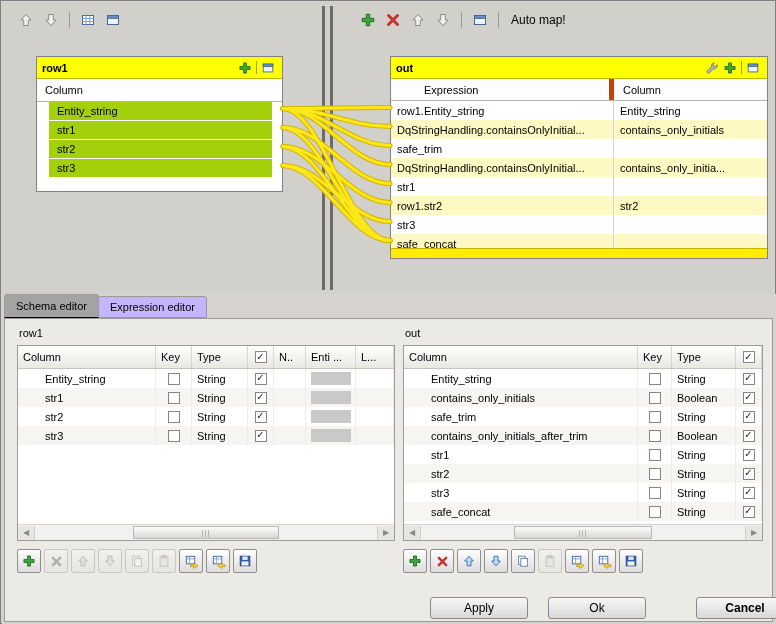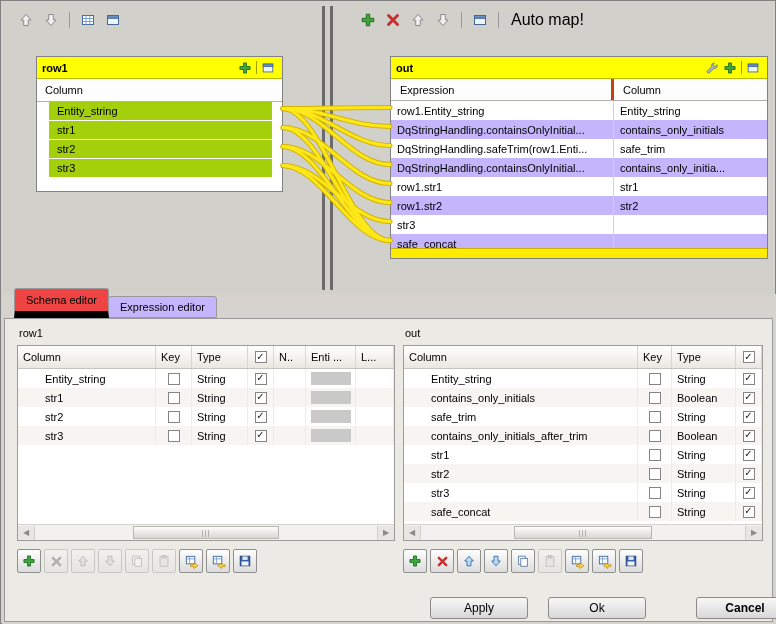--- a/index.html
+++ b/index.html
@@ -10,55 +10,55 @@
   }
   .window{position:absolute;inset:0;border:1px solid #7f7f7f;box-sizing:border-box;background:#d6d3ce;}
 
   
   .map-area{position:absolute;left:1px;top:1px;width:772px;height:292px;background:#d2d0cb;}
   .mtb{position:absolute;top:8px;display:flex;align-items:center;gap:5px;}
   .mtb.left{left:14px;}
   .mtb.right{left:356px;}
   .tbico{width:20px;height:20px;display:flex;align-items:center;justify-content:center;cursor:default;}
   .vsep{width:1px;height:16px;background:#9a9a9a;margin:0 3px;}
-  .automap{font-size:16px;padding:0 4px;}
+  .automap{font-size:12px;padding:0 4px;}
 
   .splitter{position:absolute;left:320px;top:4px;width:11px;height:284px;box-sizing:border-box;
     border-left:3px solid #6b6b6b;border-right:3px solid #6b6b6b;}
 
   .panel{position:absolute;background:#fff;border:1px solid #828282;box-sizing:border-box;}
   .panel-title{height:21px;background:#ffff00;display:flex;align-items:center;padding:0 5px;
     font-weight:bold;border-bottom:1px solid #b9b900;}
   .panel-title .spacer{flex:1;}
   .ticon{width:18px;height:16px;display:flex;align-items:center;justify-content:center;}
   .tsep{width:1px;height:13px;background:#a0a000;margin:0 2px;}
 
   .row1-panel{left:34px;top:54px;width:247px;height:136px;}
   .colheader{height:22px;display:flex;align-items:center;padding-left:8px;border-bottom:1px solid #b4b2ad;background:#fdfdfd;}
   .grow{padding:0 10px 0 12px;}
   .grow-inner{background:#a4cf0b;height:18px;margin-bottom:1px;display:flex;align-items:center;padding-left:8px;}
 
   .out-panel{left:388px;top:54px;width:378px;height:203px;}
   .maphdr{height:21px;display:grid;grid-template-columns:223px 1fr;border-bottom:1px solid #b4b2ad;background:#fdfdfd;}
   .maphdr div{display:flex;align-items:center;padding-left:9px;}
-  .maphdr div:first-child{border-right:3px solid #c2410c;}
+  .maphdr div:first-child{border-right:5px solid #c2410c;margin-left:24px;}
   .maprow{height:19px;display:grid;grid-template-columns:223px 1fr;}
   .maprow div{display:flex;align-items:center;padding-left:6px;white-space:nowrap;overflow:hidden;}
   .maprow div:first-child{border-right:1px solid #ccd5e0;}
-  .maprow.alt{background:#c4b5fd;}
+  .maprow.alt{background:#fef9c3;}
   .yscroll{position:absolute;left:0;right:0;bottom:0;height:9px;background:#ffec00;border-top:1px solid #c9b400;}
 
   .links{position:absolute;left:0;top:0;pointer-events:none;}
 
   
   .editor-area{position:absolute;left:1px;top:293px;width:774px;height:330px;background:#d6d3ce;}
   .tabstrip{position:absolute;left:2px;top:2px;height:22px;display:flex;align-items:flex-end;z-index:3;}
   .tab{height:20px;display:flex;align-items:center;padding:0 11px;border:1px solid #9a9a9a;
     background:#c4b5fd;border-radius:3px 3px 0 0;margin-right:-1px;}
-  .tab.active{height:22px;background:#ef4444;border-bottom:7px solid #000000;z-index:4;margin-left:10px;}
+  .tab.active{height:22px;background:#a3a3a3;border-bottom:1px solid #000000;z-index:4;}
   .editor-panel{position:absolute;left:2px;top:24px;width:769px;height:304px;background:#eceae5;
     border:1px solid #9a9a9a;box-sizing:border-box;}
   .tbl-title{position:absolute;top:8px;}
   .tbl-title.l{left:14px;}
   .tbl-title.r{left:400px;}
 
   .stable{position:absolute;top:26px;background:#fff;border:1px solid #9b9b9b;box-sizing:border-box;overflow:hidden;}
   .stable.l{left:12px;width:378px;height:196px;}
   .stable.r{left:398px;width:360px;height:196px;}
   .shdr{display:grid;height:22px;background:linear-gradient(#ffffff,#e9e7e1);border-bottom:1px solid #c6c4bf;}
@@ -229,29 +229,27 @@
       </div>
       <div class="maprow">
           <div>row1.Entity_string</div>
           <div>Entity_string</div>
         </div>
       <div class="maprow alt">
           <div>DqStringHandling.containsOnlyInitial...</div>
           <div>contains_only_initials</div>
         </div>
       <div class="maprow">
-          <div>DqStringHandling.safeTrim(row1.Enti...</div>
           <div>safe_trim</div>
         </div>
       <div class="maprow alt">
           <div>DqStringHandling.containsOnlyInitial...</div>
           <div>contains_only_initia...</div>
         </div>
       <div class="maprow">
-          <div>row1.str1</div>
           <div>str1</div>
         </div>
       <div class="maprow alt">
           <div>row1.str2</div>
           <div>str2</div>
         </div>
       <div class="maprow">
           <div>str3</div>
         </div>
       <div class="maprow alt">

